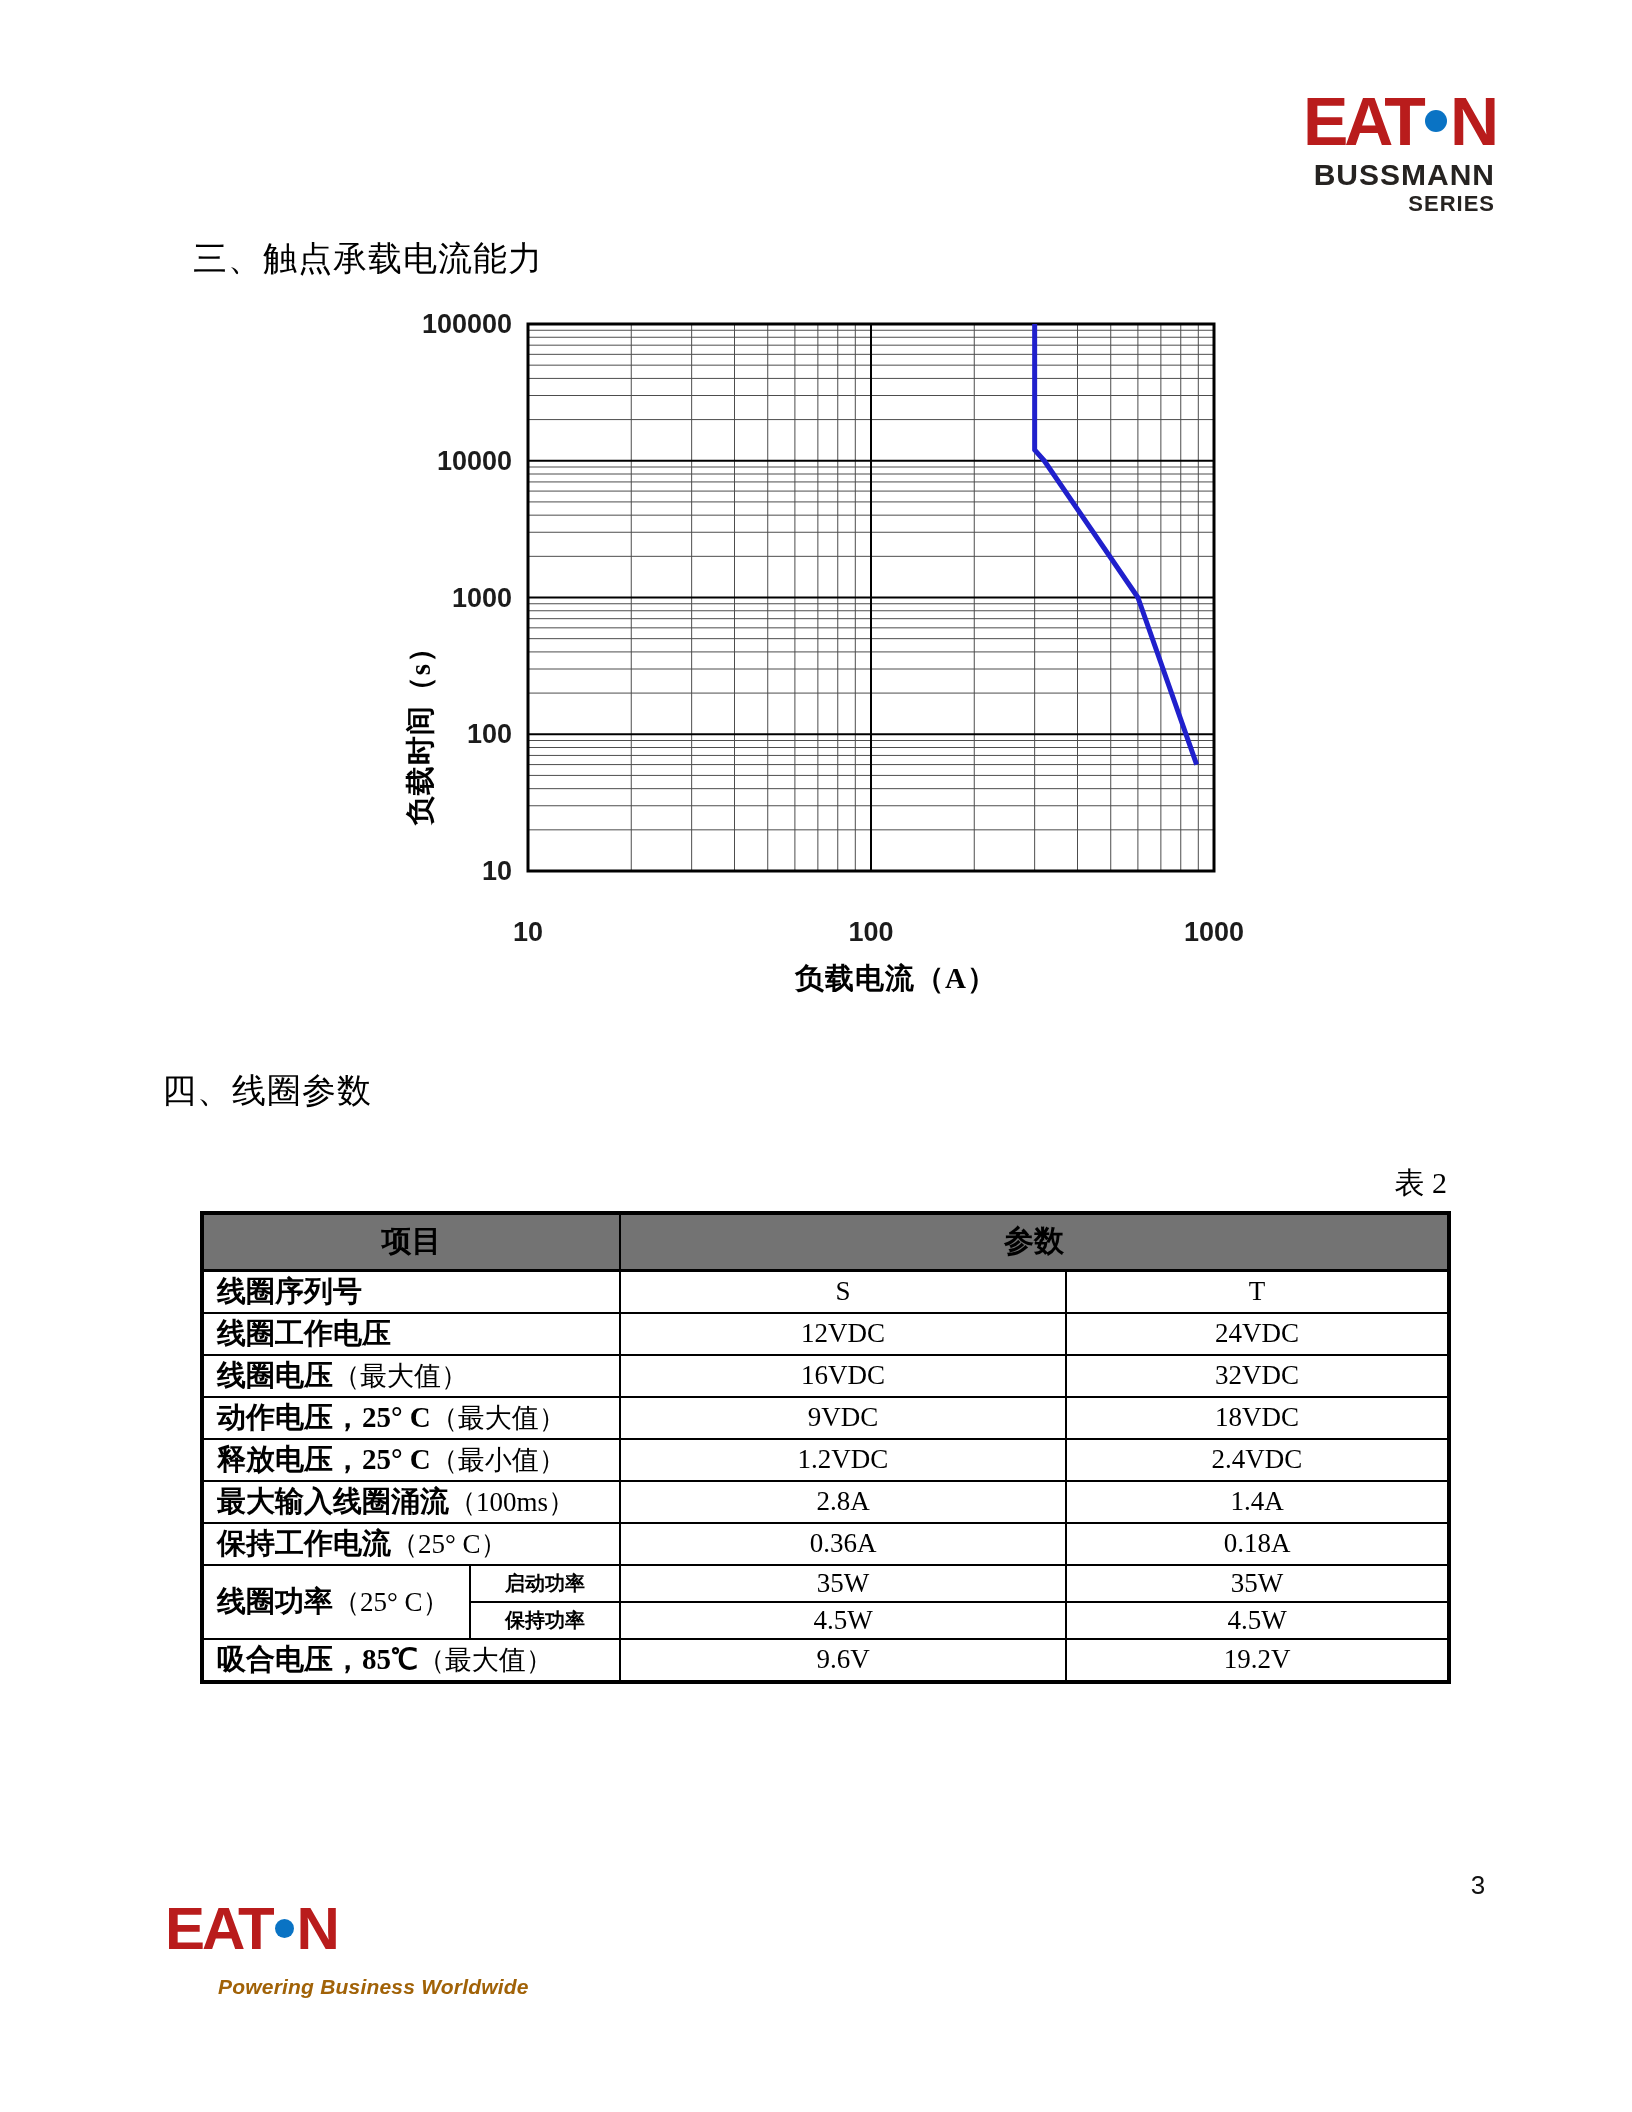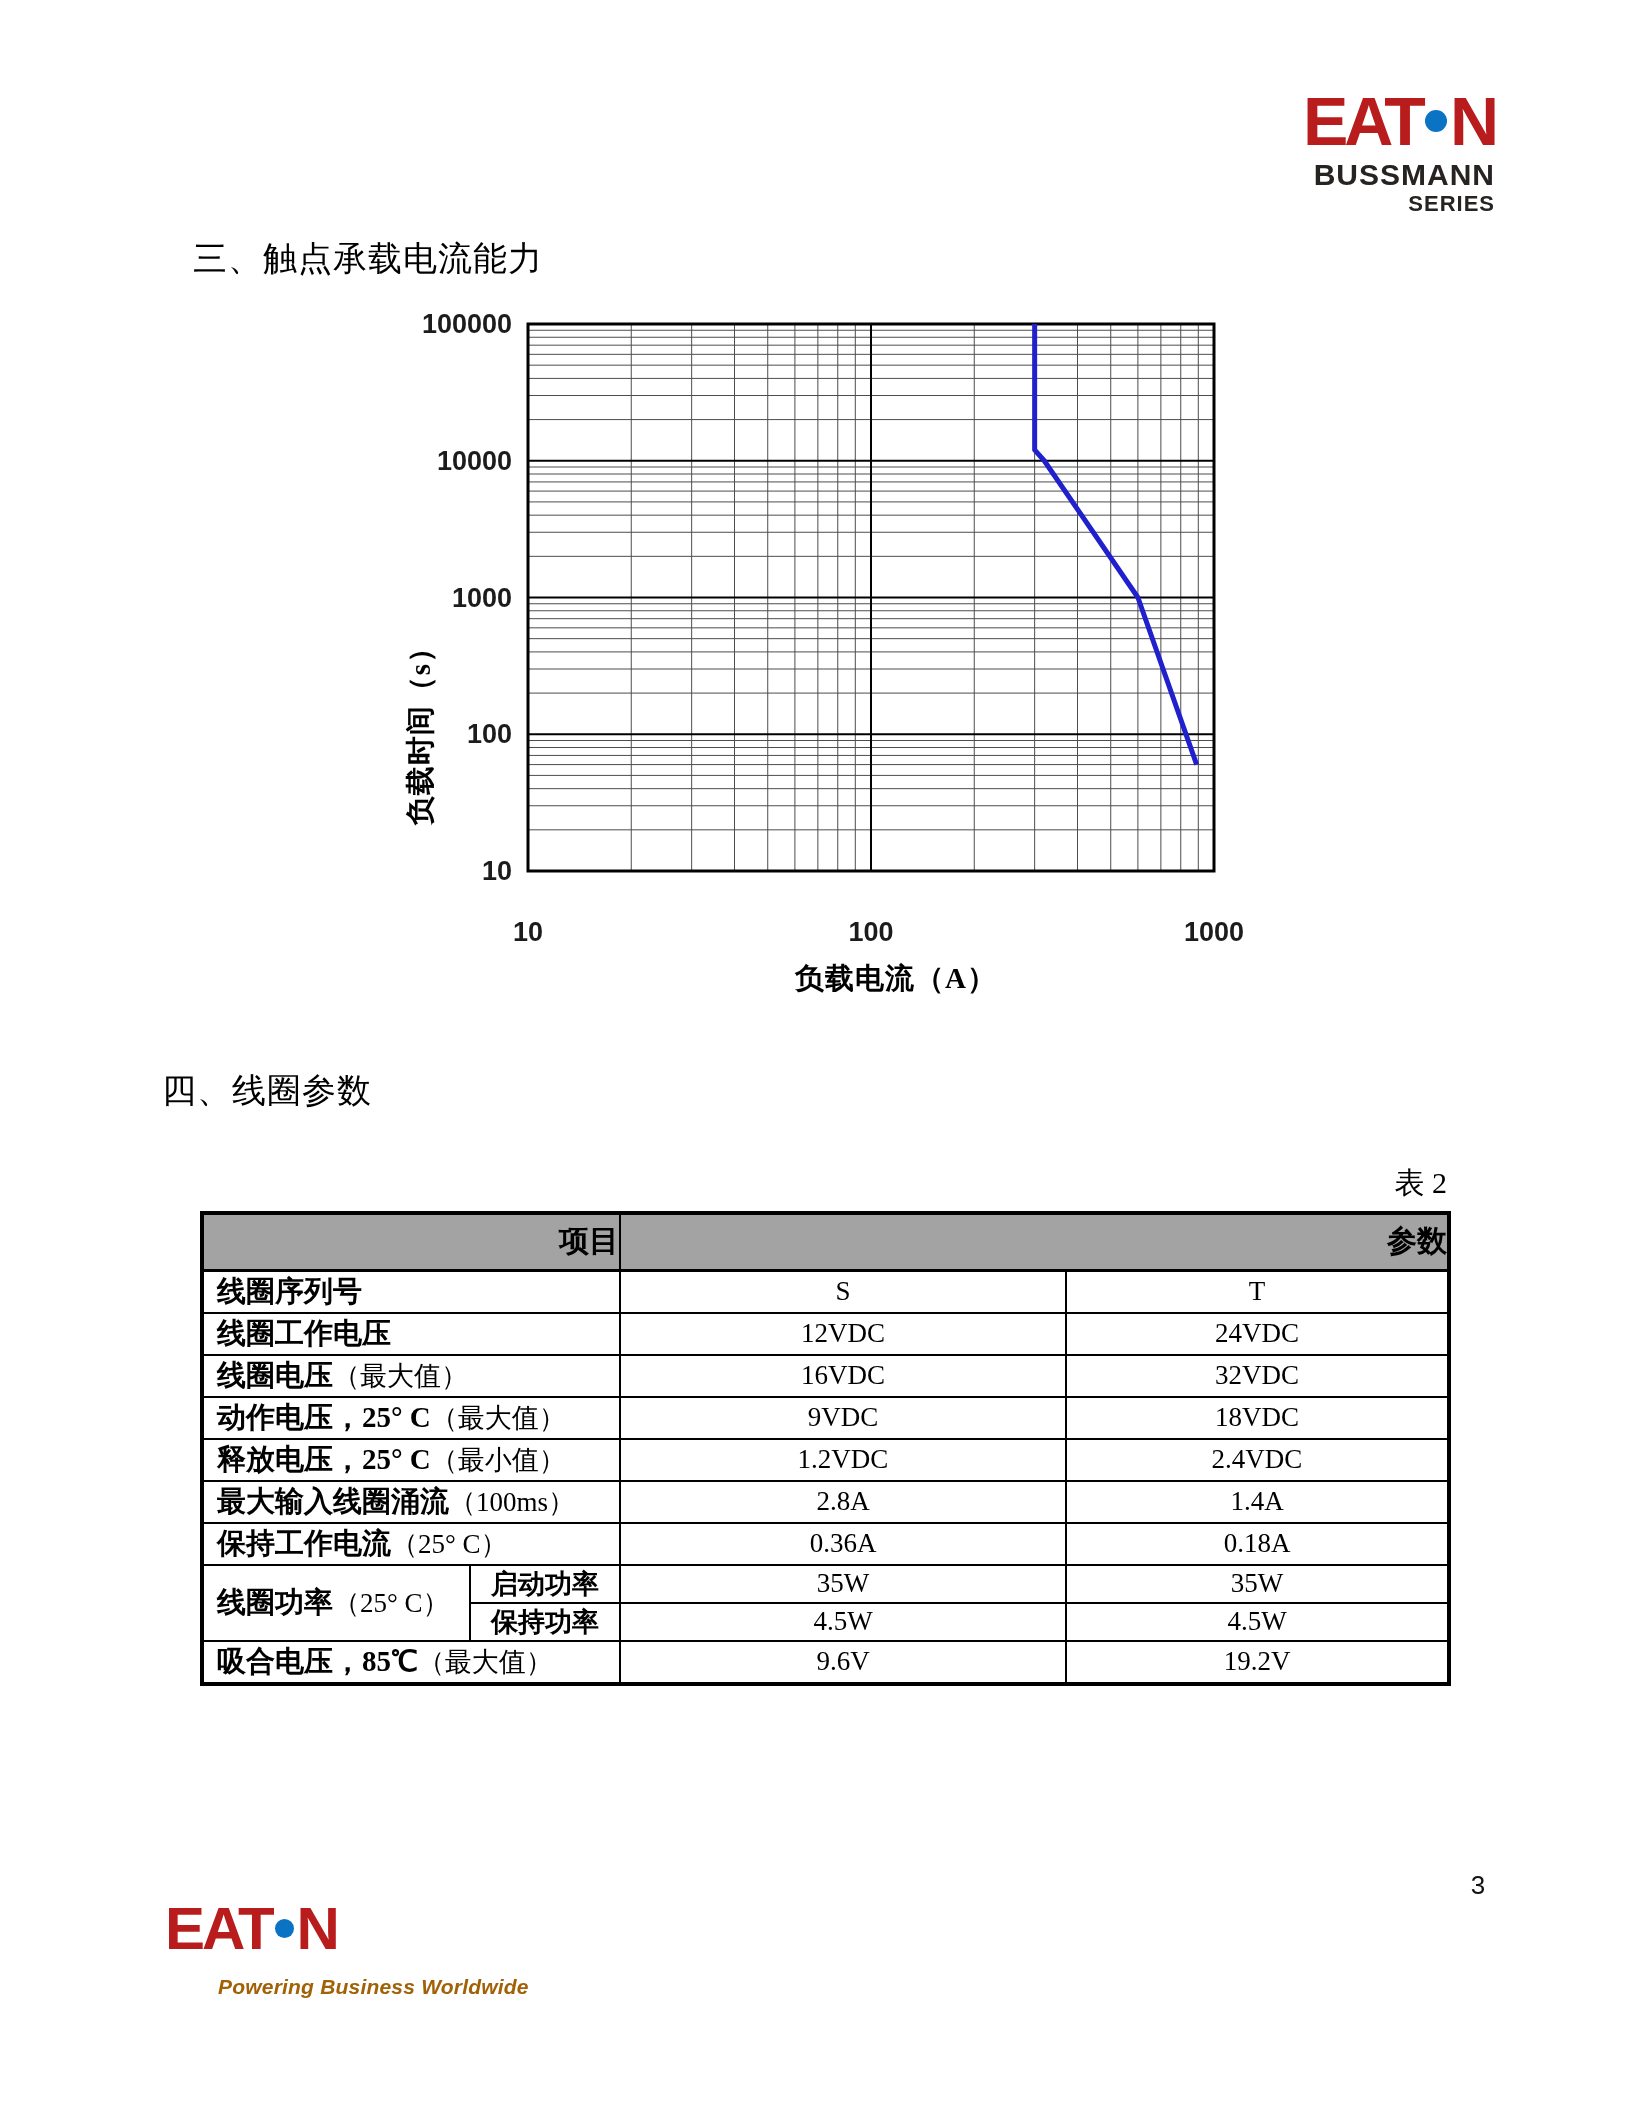--- a/index.html
+++ b/index.html
@@ -28,25 +28,25 @@
   #chart-wrap svg { width:100%; height:100%; }
   .tick { font:700 27px "Liberation Sans", sans-serif; fill:#1c1c1c; }
   .axis-title { font:700 29px "Liberation Serif", serif; fill:#000; letter-spacing:1px; }
 
   
   #table-title { position:absolute; left:200px; top:1163px; width:1247px;
                  text-align:right; font-size:30px; }
   #coil-table { position:absolute; left:200px; top:1211px; border-collapse:collapse;
                 table-layout:fixed; width:1247px; border:4px solid #000; }
   #coil-table td { border:2px solid #000; vertical-align:middle; height:37px; }
-  #coil-table tr.hdr td { background:#a3a3a3; text-align:right; font-weight:700;
+  #coil-table tr.hdr td { background:#737373; text-align:center; font-weight:700;
                           font-size:30px; height:57px; border-bottom:3px solid #000; }
   td.lbl { padding-left:13px; font-weight:700; font-size:29px; }
   td.lbl .note { font-weight:400; font-size:27px; }
-  td.sub { text-align:center; font-weight:700; font-size:27px; }
+  td.sub { text-align:center; font-weight:700; font-size:20px; }
   td.val { text-align:center; font-weight:400; font-size:27px; }
 
   
   .bottom-logo { position:absolute; left:165px; top:1901px; }
   .bottom-logo .eaton-word { font-size:60px; line-height:56px; letter-spacing:-3px; }
   .bottom-logo .eaton-word .dot { width:19px; height:19px; vertical-align:11px; }
   #tagline { position:absolute; left:218px; top:1975px; font-family:"Liberation Sans", sans-serif;
              font-style:italic; font-weight:600; font-size:21px; color:#a16207; letter-spacing:0.2px; }
   #page-number { position:absolute; left:1462px; top:1870px; width:32px; text-align:center;
                  font-family:"Liberation Sans", sans-serif; font-size:26px; color:#111; }

